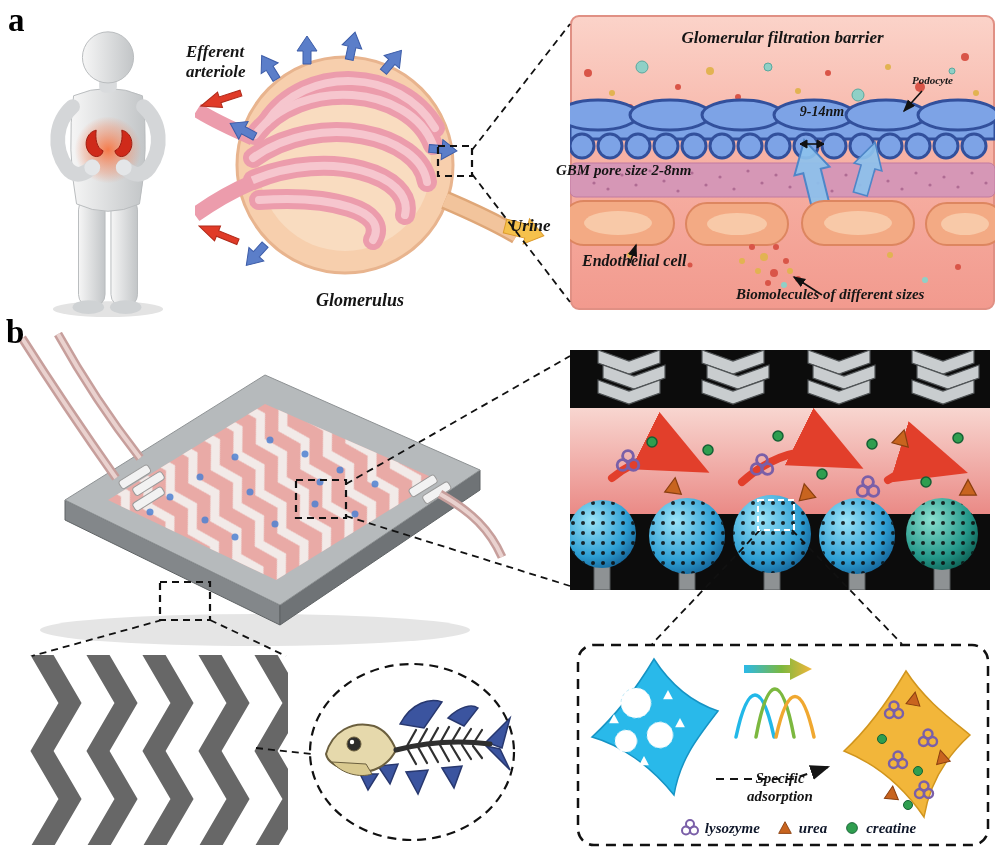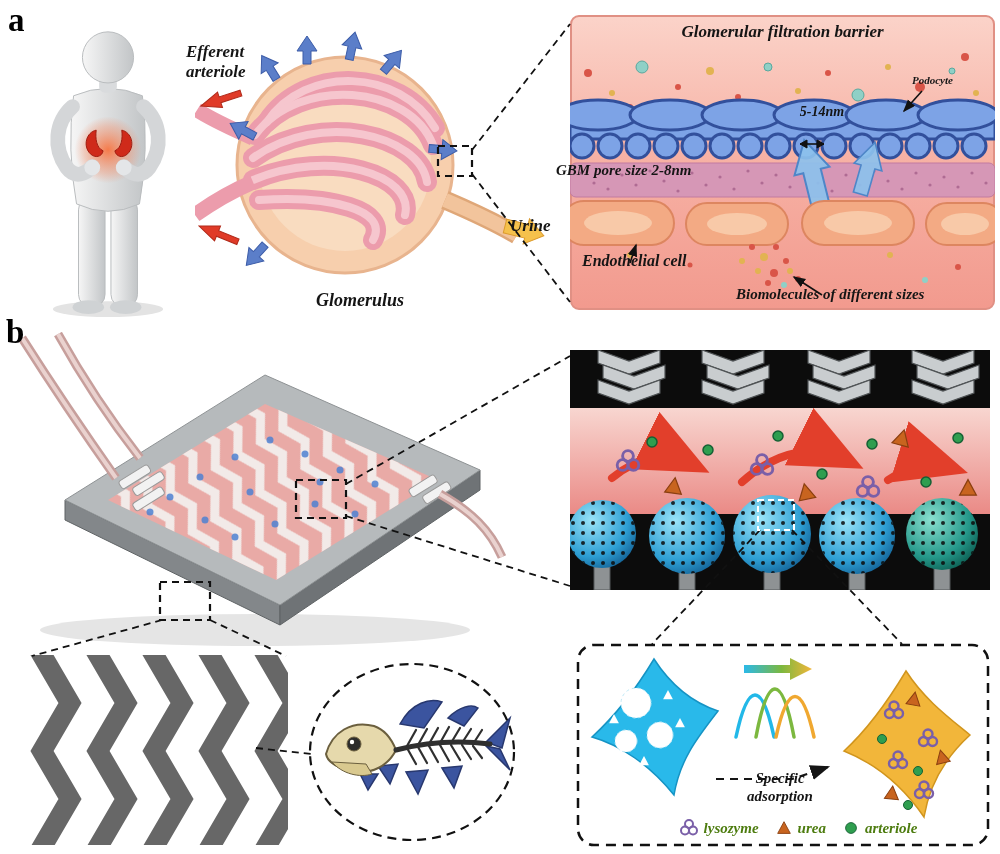--- a/index.html
+++ b/index.html
@@ -4,21 +4,21 @@
 <style>
   html,body{margin:0;padding:0;background:#fff;}
   .fig{position:relative;width:1000px;height:854px;background:#fff;font-family:"Liberation Serif",serif;overflow:hidden;}
   .fig svg{position:absolute;}
   .lbl{position:absolute;font-style:italic;font-weight:bold;color:#151515;line-height:1.18;z-index:60;}
   .panel-letter{position:absolute;font-weight:bold;font-style:normal;font-size:33px;color:#000;z-index:60;font-family:"Liberation Serif",serif;}
   .center{text-align:center;}
   .legend-row{position:absolute;left:626px;top:818px;width:344px;display:flex;justify-content:center;align-items:center;gap:16px;z-index:60;}
   .legend-item{display:flex;align-items:center;gap:5px;}
   .legend-item svg{position:static;}
-  .legend-item span{font-style:italic;font-weight:bold;font-size:15px;color:#4d7c0f;}
+  .legend-item span{font-style:italic;font-weight:bold;font-size:15px;color:#0f172a;}
 </style>
 </head>
 <body>
 
 <div class="fig">
 
   <svg style="left:28px;top:22px;" width="160" height="295" viewBox="0 0 160 300">
     <defs>
       <linearGradient id="bodyG" x1="0" y1="0" x2="1" y2="0">
         <stop offset="0" stop-color="#f6f6f6"></stop>
@@ -501,23 +501,23 @@
     <rect x="758" y="500" width="36" height="30" fill="none" stroke="#ffffff" stroke-width="2" stroke-dasharray="6,4"></rect>
   </svg>
 
   <div class="panel-letter" style="left:8px;top:2px;">a</div>
   <div class="panel-letter" style="left:6px;top:314px;">b</div>
 
   <div class="lbl" style="left:186px;top:42px;width:92px;font-size:17px;">Efferent arteriole</div>
   <div class="lbl center" style="left:295px;top:290px;width:130px;font-size:18px;">Glomerulus</div>
   <div class="lbl" style="left:504px;top:216px;width:70px;font-size:17px;margin-left:6px;">Urine</div>
 
-  <div class="lbl center" style="left:570px;top:22px;width:425px;font-size:17px;">Glomerular filtration barrier</div>
+  <div class="lbl center" style="left:570px;top:28px;width:425px;font-size:17px;">Glomerular filtration barrier</div>
   <div class="lbl" style="left:912px;top:74px;width:82px;font-size:11px;">Podocyte</div>
-  <div class="lbl center" style="left:782px;top:104px;width:80px;font-size:14px;">5-14nm</div>
+  <div class="lbl center" style="left:782px;top:104px;width:80px;font-size:14px;">9-14nm</div>
   <div class="lbl" style="left:556px;top:162px;width:190px;font-size:15px;">GBM pore size 2-8nm</div>
   <div class="lbl" style="left:582px;top:252px;width:150px;font-size:16px;">Endothelial cell</div>
   <div class="lbl center" style="left:722px;top:770px;width:116px;font-size:15px;">Specific adsorption</div>
 
   <div class="lbl" style="left:736px;top:286px;width:258px;font-size:15px;">Biomolecules of different sizes</div>
 
   <div class="legend-row">
     <div class="legend-item">
       <svg width="20" height="20" viewBox="-10 -10 20 20">
         <g fill="none" stroke-width="2" stroke="#7a5fa8">
@@ -531,17 +531,17 @@
     <div class="legend-item">
       <svg width="18" height="18" viewBox="-10 -10 20 20">
         <path d="M0,-7 L7,6 L-7,6 Z" stroke="#8a3f10" fill="#c8641f"></path>
       </svg>
       <span>urea</span>
     </div>
     <div class="legend-item">
       <svg width="18" height="18" viewBox="-10 -10 20 20">
         <circle cx="0" cy="0" r="6" stroke="#156034" fill="#2f9e4f"></circle>
       </svg>
-      <span>arteriole</span>
+      <span>creatine</span>
     </div>
   </div>
 
 </div>
 
 </body></html>

